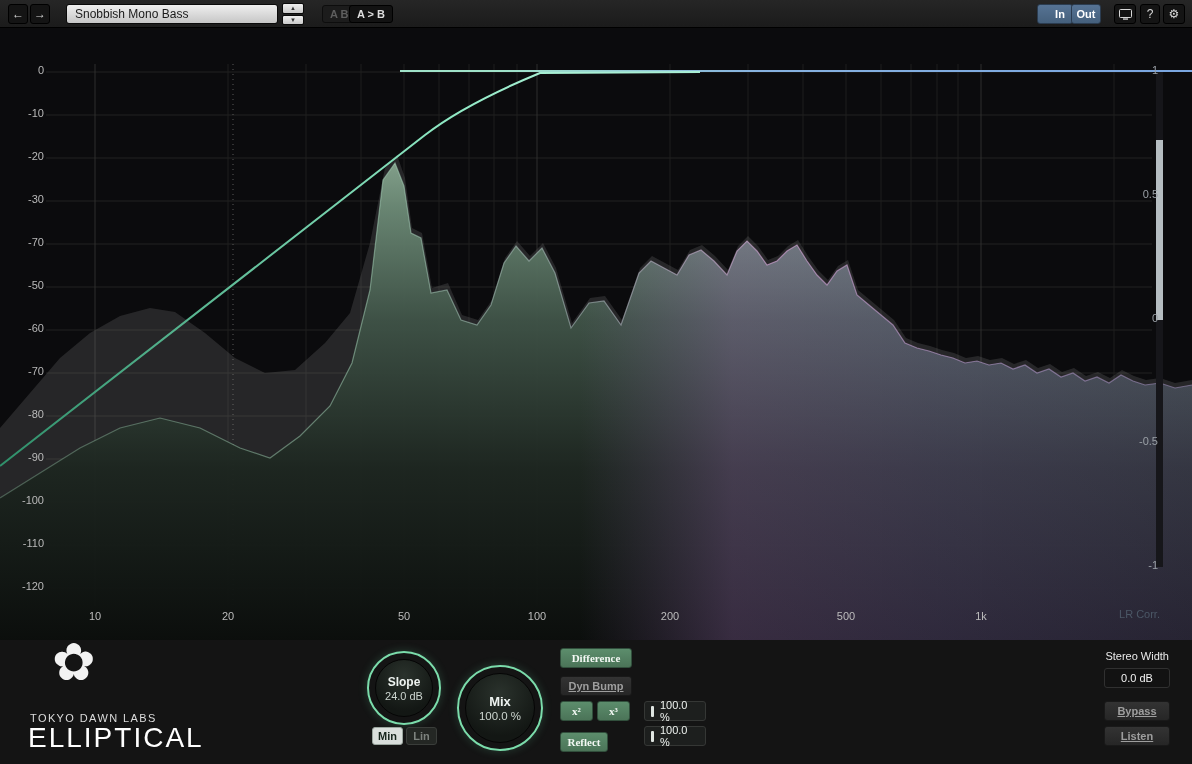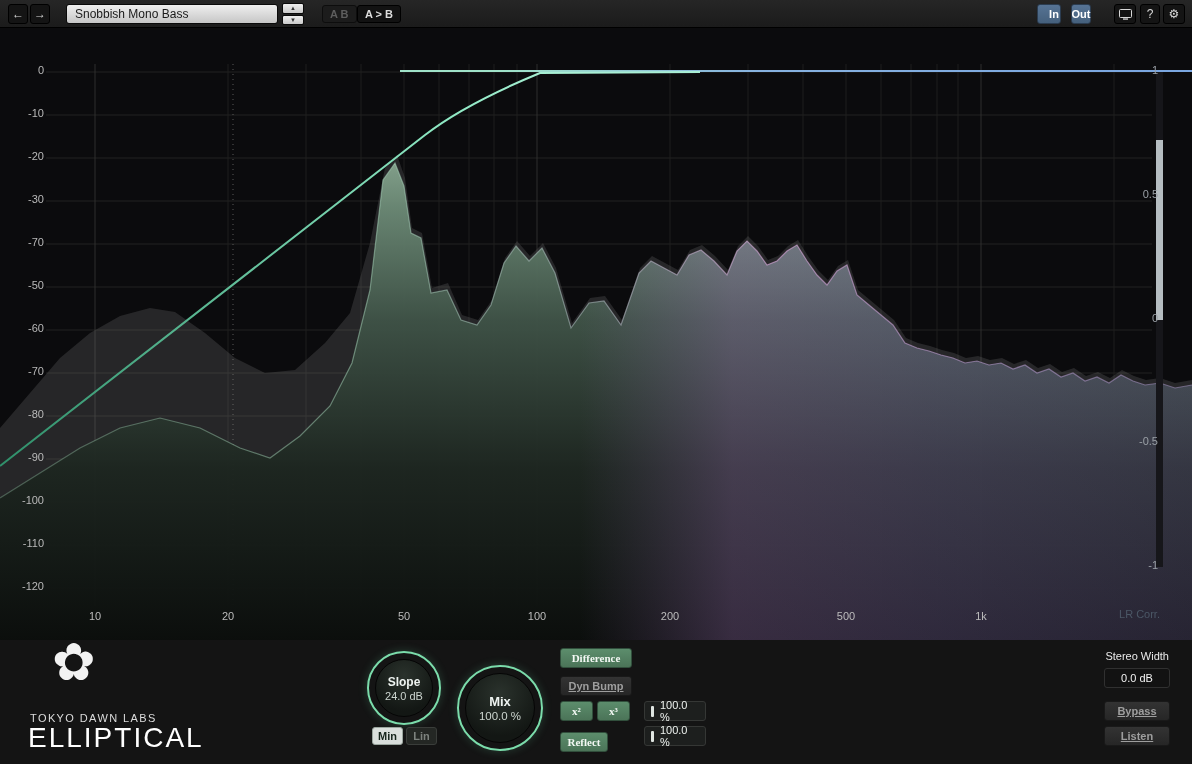--- a/index.html
+++ b/index.html
@@ -15,21 +15,21 @@
   .preset { position:absolute; left:66px; top:4px; width:212px; height:20px;
     background:linear-gradient(#efefef,#c6c6c6); border:1px solid #0a0a0a; border-radius:3px;
     color:#1a1a1a; font-size:12px; display:flex; align-items:center; padding-left:8px; }
   .stepper { position:absolute; left:282px; top:3px; width:22px; height:22px;
     display:flex; flex-direction:column; gap:1px; }
   .stepper > div { flex:1; background:linear-gradient(#efefef,#c9c9c9); border:1px solid #0a0a0a;
     border-radius:2px; color:#333; font-size:6px; display:flex; align-items:center; justify-content:center; }
   .chip { position:absolute; top:5px; height:18px; border-radius:3px; font-size:11px;
     display:flex; align-items:center; padding:0 7px; }
   .chip.dim { left:322px; background:#1c1c1c; border:1px solid #0d0d0d; color:#5e5e5e; font-weight:bold;}
-  .chip.lit { left:357px; background:#121212; border:1px solid #000; color:#dedede; font-weight:bold;}
+  .chip.lit { left:349px; background:#121212; border:1px solid #000; color:#dedede; font-weight:bold;}
   .bluebtn { position:absolute; top:4px; height:20px; border-radius:3px;
     background:linear-gradient(#567394,#45607c); border:1px solid #2b3c50; color:#fff;
     font-size:11px; font-weight:bold; display:flex; align-items:center; justify-content:center; }
 
   
   .plot { position:absolute; top:28px; left:0; width:1192px; height:612px; background:#0b0b0d; }
   .plot svg { position:absolute; top:0; left:0; }
   .ylabel { position:absolute; left:4px; width:40px; text-align:right; color:#b9b9b9; font-size:11px; }
   .xlabel { position:absolute; top:582px; transform:translateX(-50%); color:#bcbcbc; font-size:11px; }
   .clabel { position:absolute; left:1132px; width:26px; text-align:right; color:#9aa0a6; font-size:11px; }
@@ -90,24 +90,24 @@
     <div>
         <span>▼</span>
       </div>
   </div>
   <div class="chip dim">
       <span>A B</span>
     </div>
   <div class="chip lit">
       <span>A &gt; B</span>
     </div>
-  <div class="bluebtn" style="left:1037px;width:24px;padding-left:10px;">
+  <div class="bluebtn" style="left:1037px;width:36px;padding-left:10px;">
       <span>In</span>
     </div>
-  <div class="bluebtn" style="left:1071px;width:20px;">
+  <div class="bluebtn" style="left:1071px;width:30px;">
       <span>Out</span>
     </div>
   <div class="tbtn" style="left:1114px;width:22px;">
     <svg width="13" height="11" viewBox="0 0 13 11">
         <rect x="0.5" y="0.5" width="12" height="8" rx="1" fill="none" stroke="#d8d8d8"></rect>
         <rect x="4" y="9.4" width="5" height="1.3" fill="#d8d8d8"></rect>
       </svg>
   </div>
   <div class="tbtn" style="left:1140px;width:20px;">
       <span>?</span>

